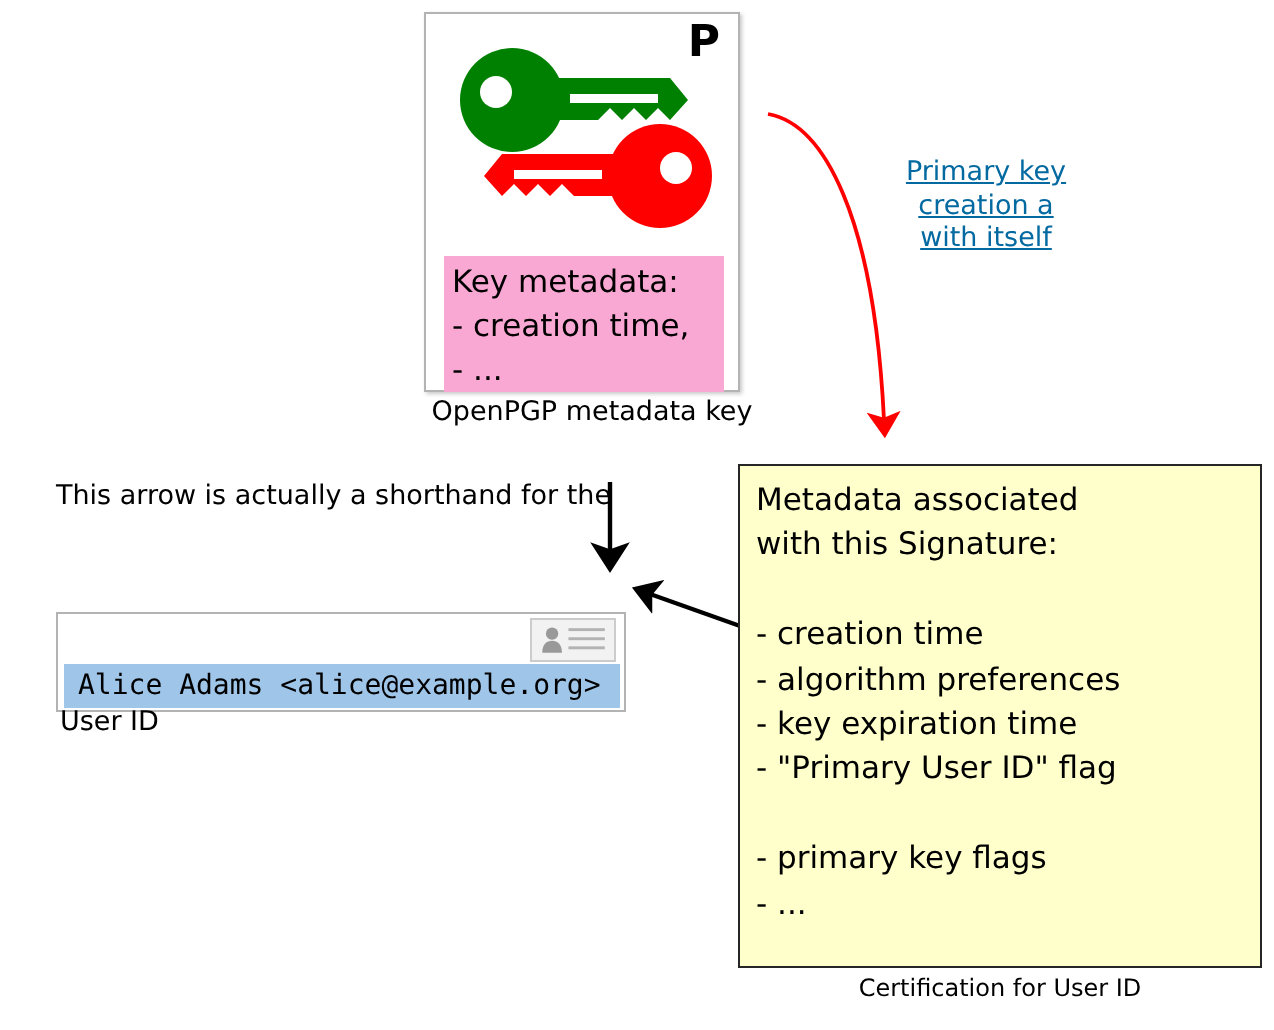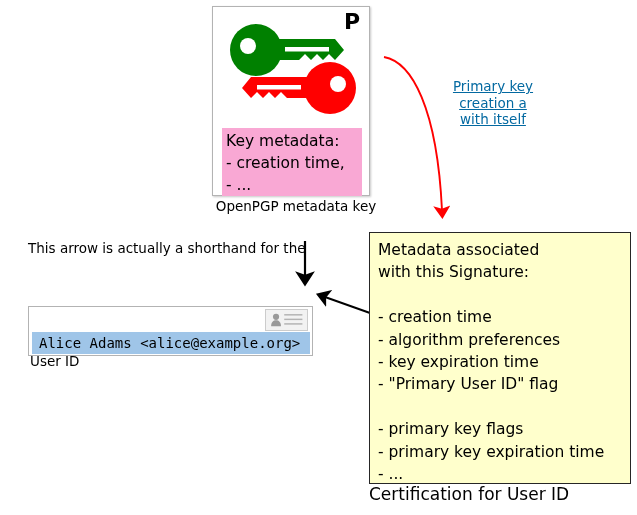--- a/index.html
+++ b/index.html
@@ -162,21 +162,22 @@
     white-space: nowrap;
   }
   #certification-box .cline.blank {
     height: 22.4px;
   }
   #certification-caption {
     position: absolute;
     left: 369px;
     top: 486px;
     width: 262px;
-    font-size: 17px;
+    text-align: center;
+    font-size: 12px;
     line-height: 16px;
   }
 </style>
 </head>
 <body>
 
 <svg class="layer svg-layer" width="637" height="515" viewBox="0 0 637 515">
   <defs>
     <marker id="redhead" markerWidth="9" markerHeight="9" refX="2.2" refY="4.5" orient="auto" markerUnits="strokeWidth">
       <path d="M0,0 L7,4.5 L0,9 L1.6,4.5 Z" fill="#ff0000"></path>
@@ -250,16 +251,15 @@
 <div id="certification-box">
   <div class="cline">Metadata associated</div>
   <div class="cline">with this Signature:</div>
   <div class="cline blank"></div>
   <div class="cline">- creation time</div>
   <div class="cline">- algorithm preferences</div>
   <div class="cline">- key expiration time</div>
   <div class="cline">- "Primary User ID" flag</div>
   <div class="cline blank"></div>
   <div class="cline">- primary key flags</div>
-  <div class="cline">- primary key expiration time</div>
   <div class="cline">- ...</div>
 </div>
 <div id="certification-caption">Certification for User ID</div>
 
 </body></html>

